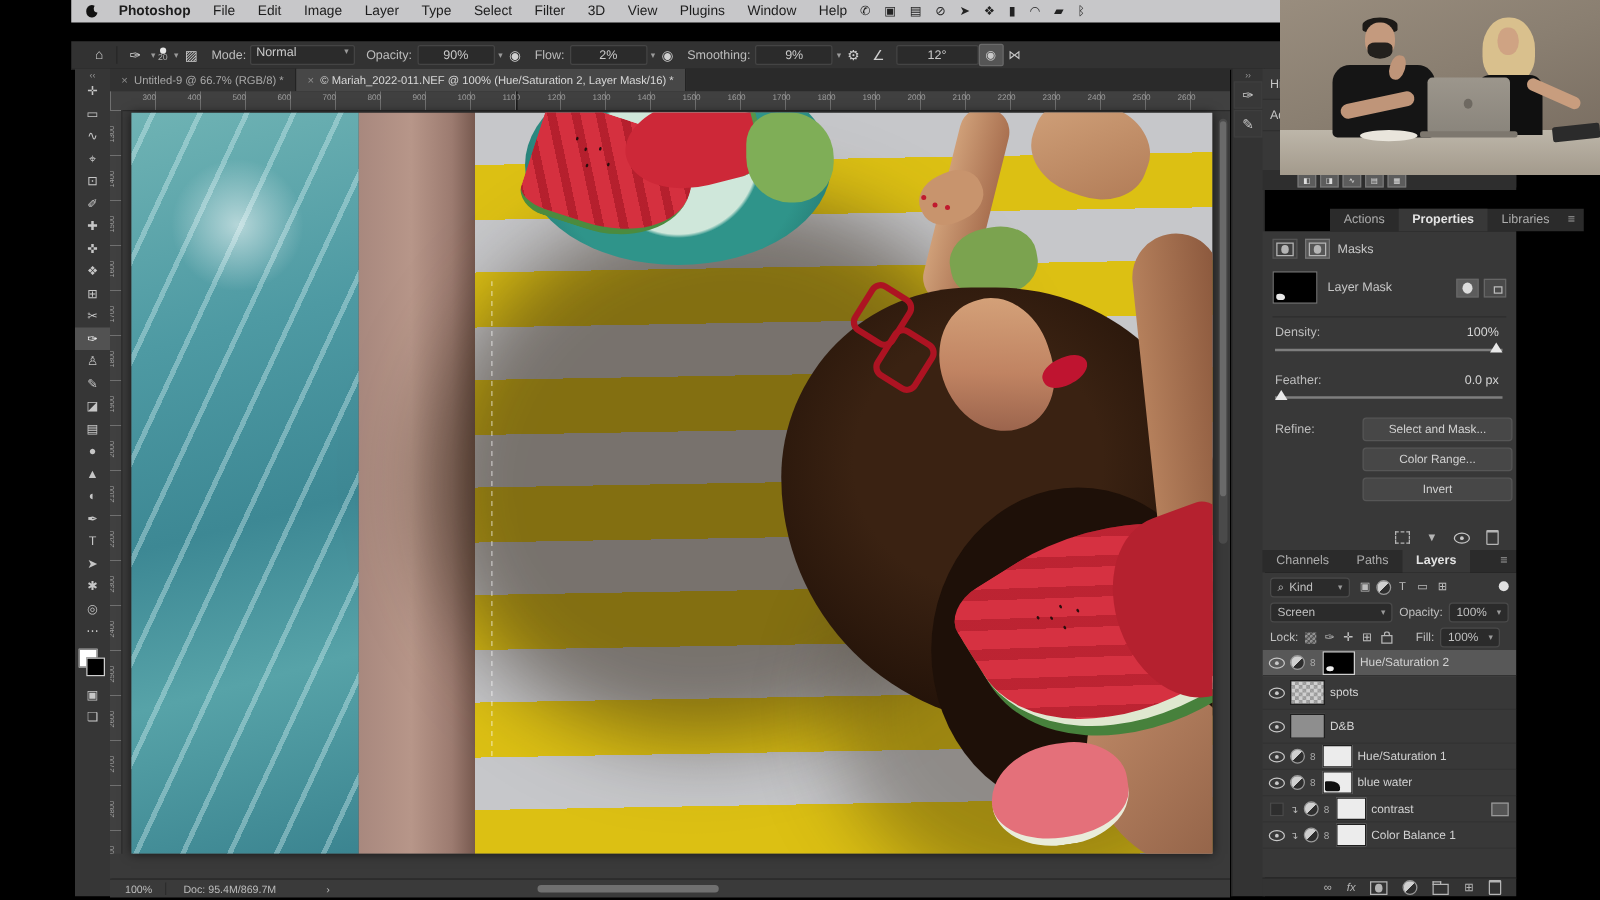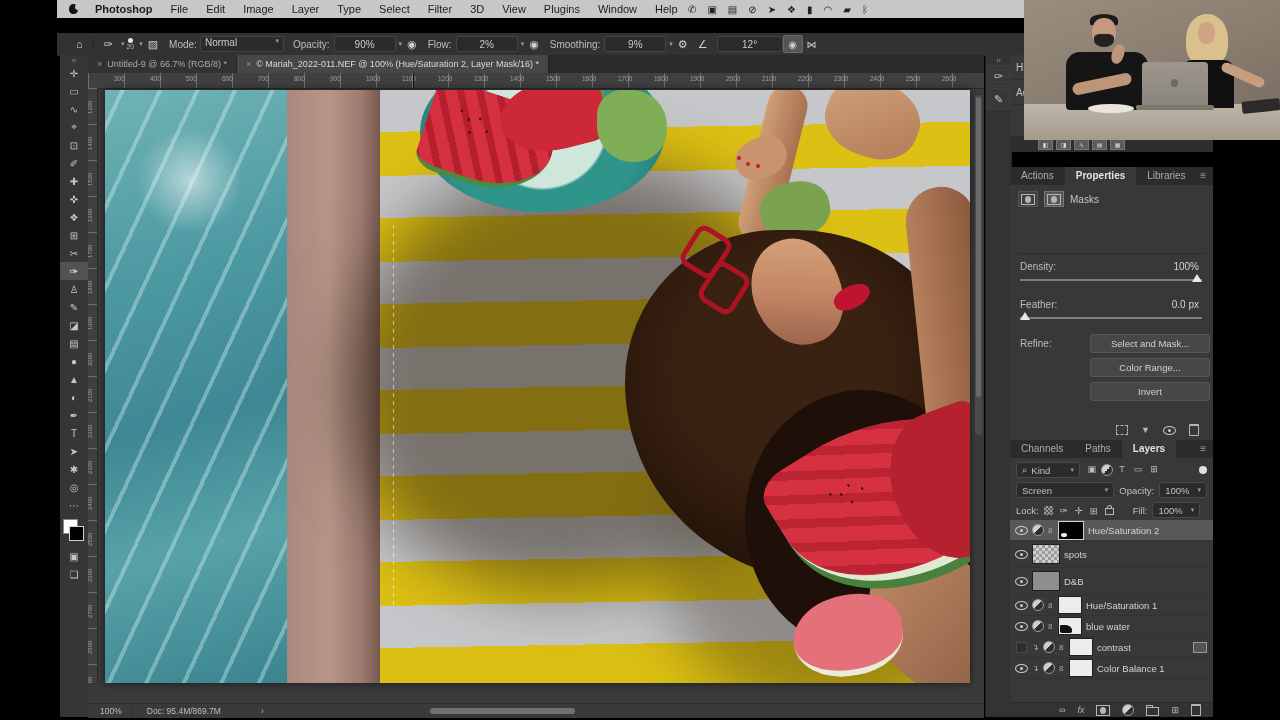--- a/index.html
+++ b/index.html
@@ -456,35 +456,43 @@
       <div class="dockpanel-row">Adjustments</div>
     </div>
   <div class="adjrow" id="adj-presets">
       <span class="mini">◧</span>
       <span class="mini">◨</span>
       <span class="mini">∿</span>
       <span class="mini">▤</span>
       <span class="mini">▦</span>
     </div>
 
-  <div class="ptabs" style="left:1010px;top:167px" id="props-tabs">
+  <div class="ptabs" style="left:1064px;top:167px" id="props-tabs">
       <span class="ptab">Actions</span>
       <span class="ptab active">Properties</span>
       <span class="ptab">Libraries</span>
       <span class="ptab-menu">≡</span>
     </div>
   <div class="props-body">
     <div class="masks-row">
       <span class="maskbtn">
           <span class="sh-maskbtn"></span>
         </span>
       <span class="maskbtn sel">
           <span class="sh-maskbtn"></span>
         </span>
       <span>Masks</span>
+    </div>
+    <div class="lm-row">
+      <span class="lm-thumb"></span>
+      <span>Layer Mask</span>
+      <span class="lm-icons">
+        <span class="lm-ic sel"></span>
+        <span class="lm-ic corner"></span>
+      </span>
     </div>
     <div class="pdivider"></div>
     <span class="prow-label" style="top:76px">Density:</span>
     <span class="prow-val" style="top:76px">100%</span>
     <div class="pslider" style="top:94px">
         <span class="pknob" style="right:0"></span>
       </div>
     <span class="prow-label" style="top:114px">Feather:</span>
     <span class="prow-val" style="top:114px">0.0 px</span>
     <div class="pslider" style="top:132px">

